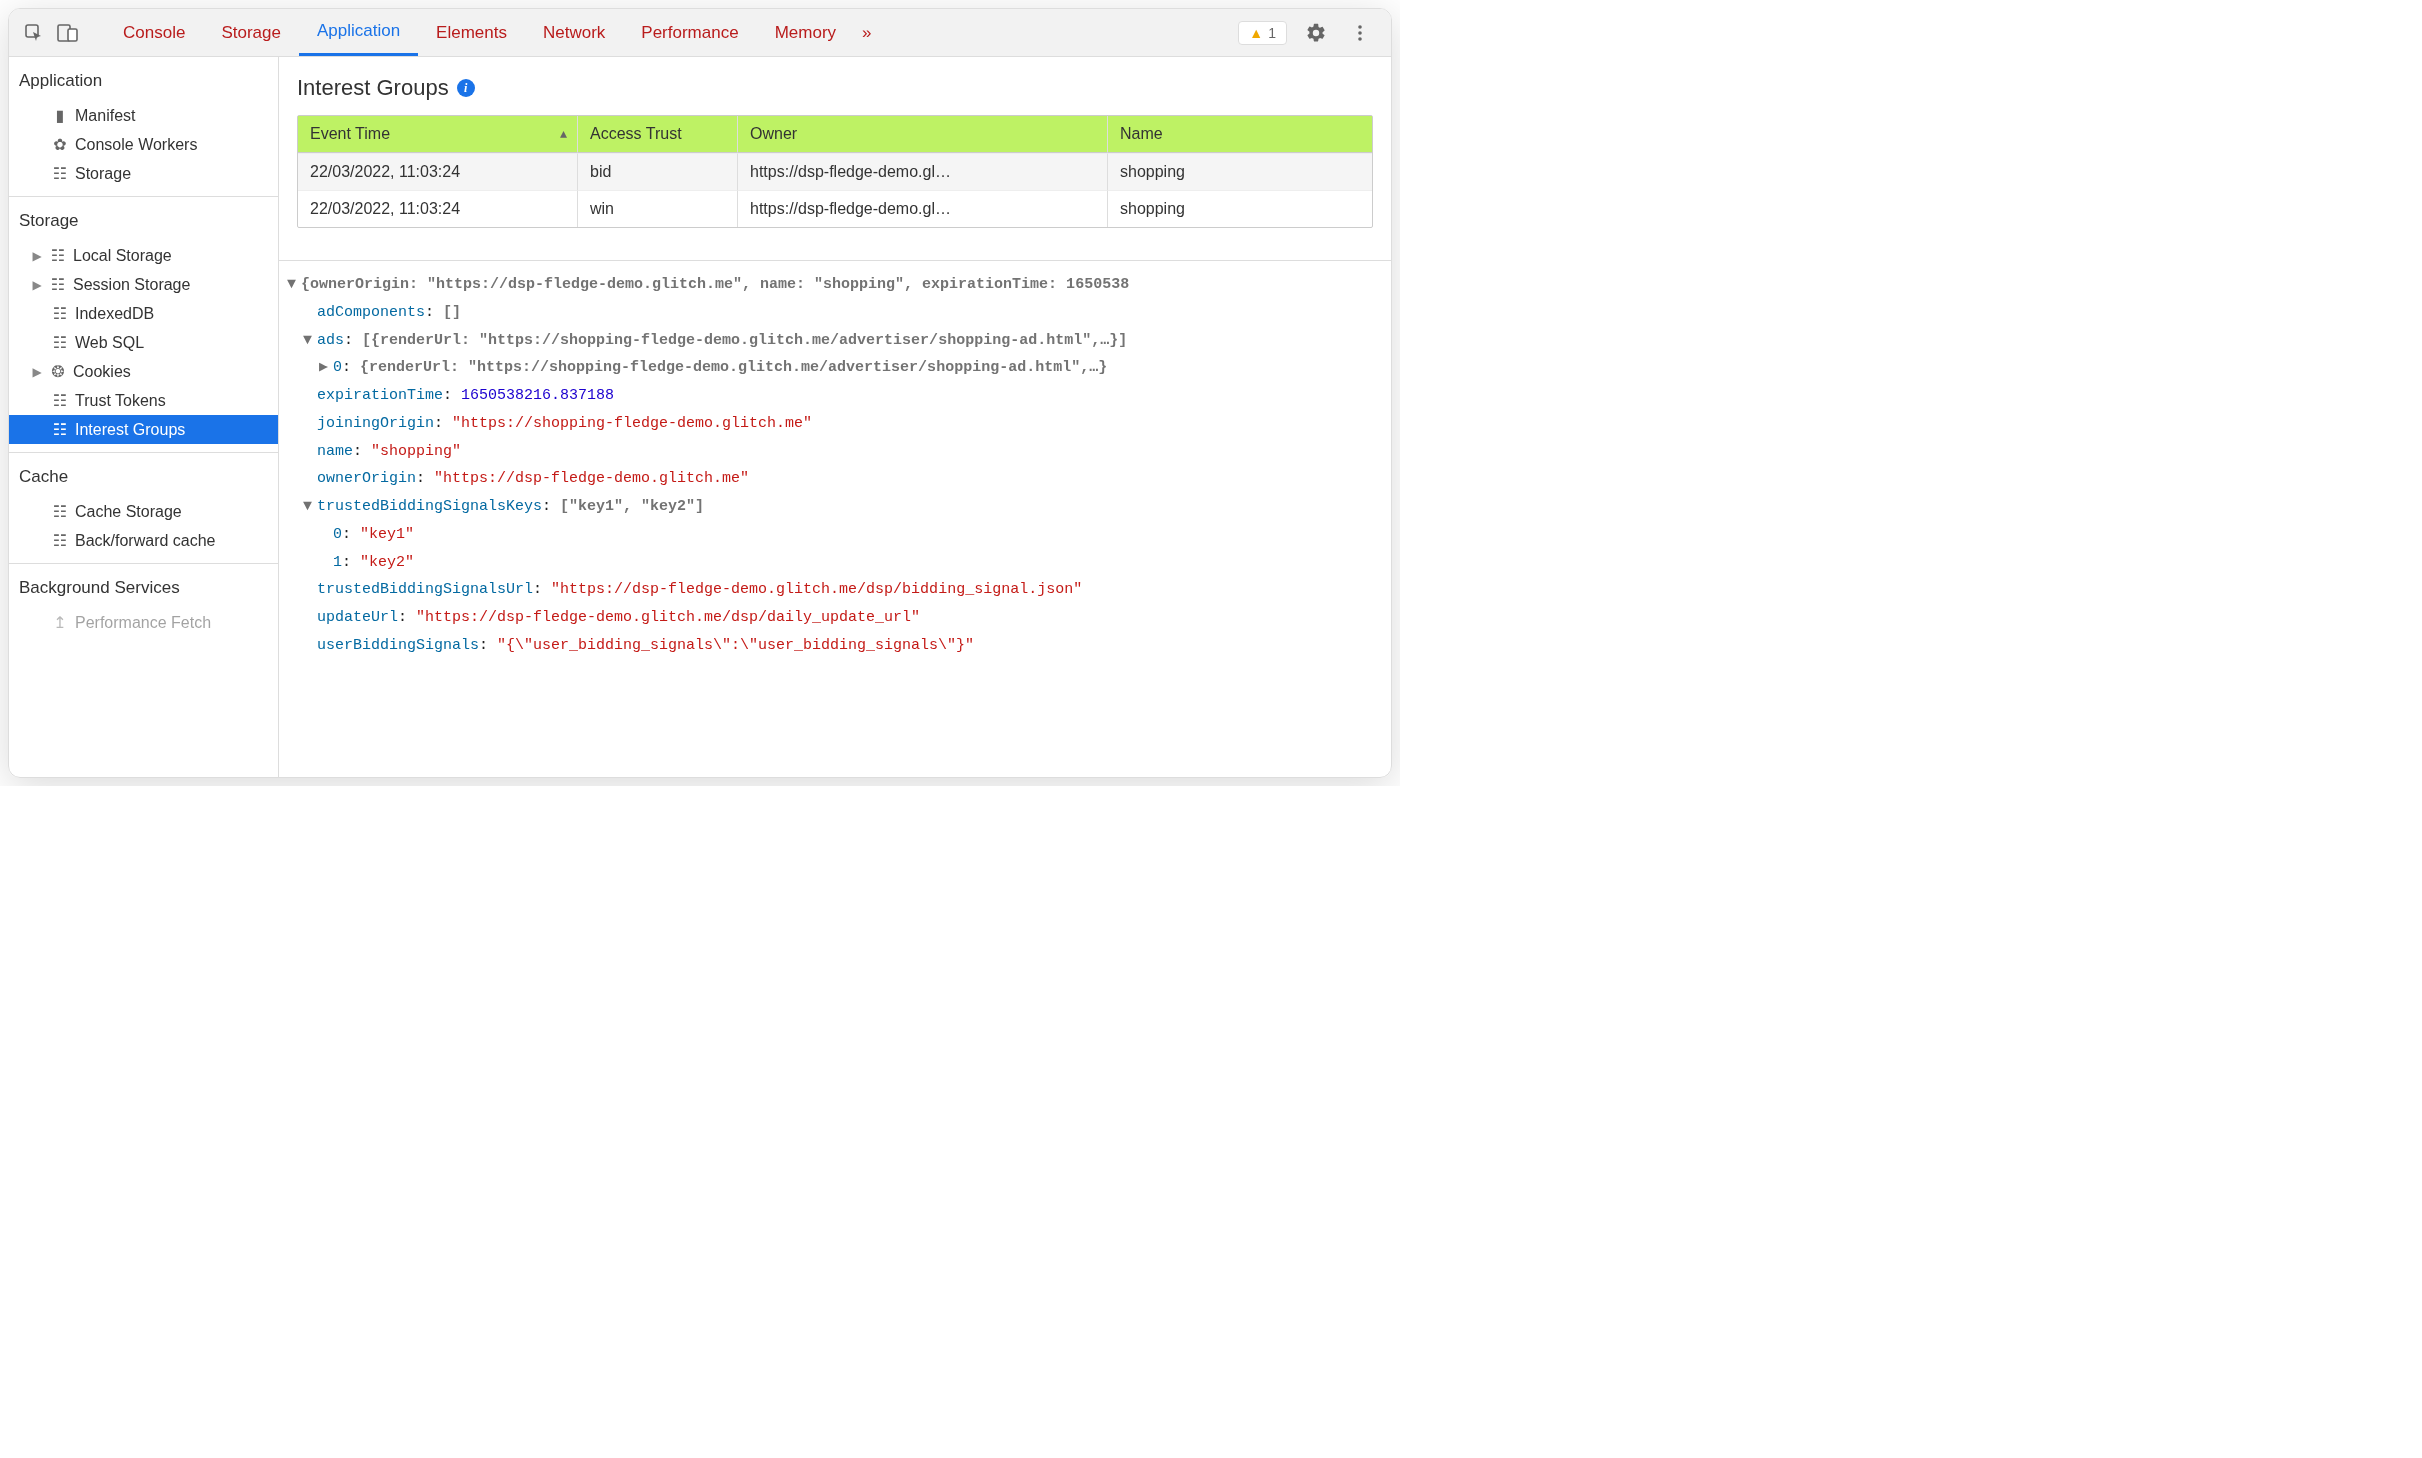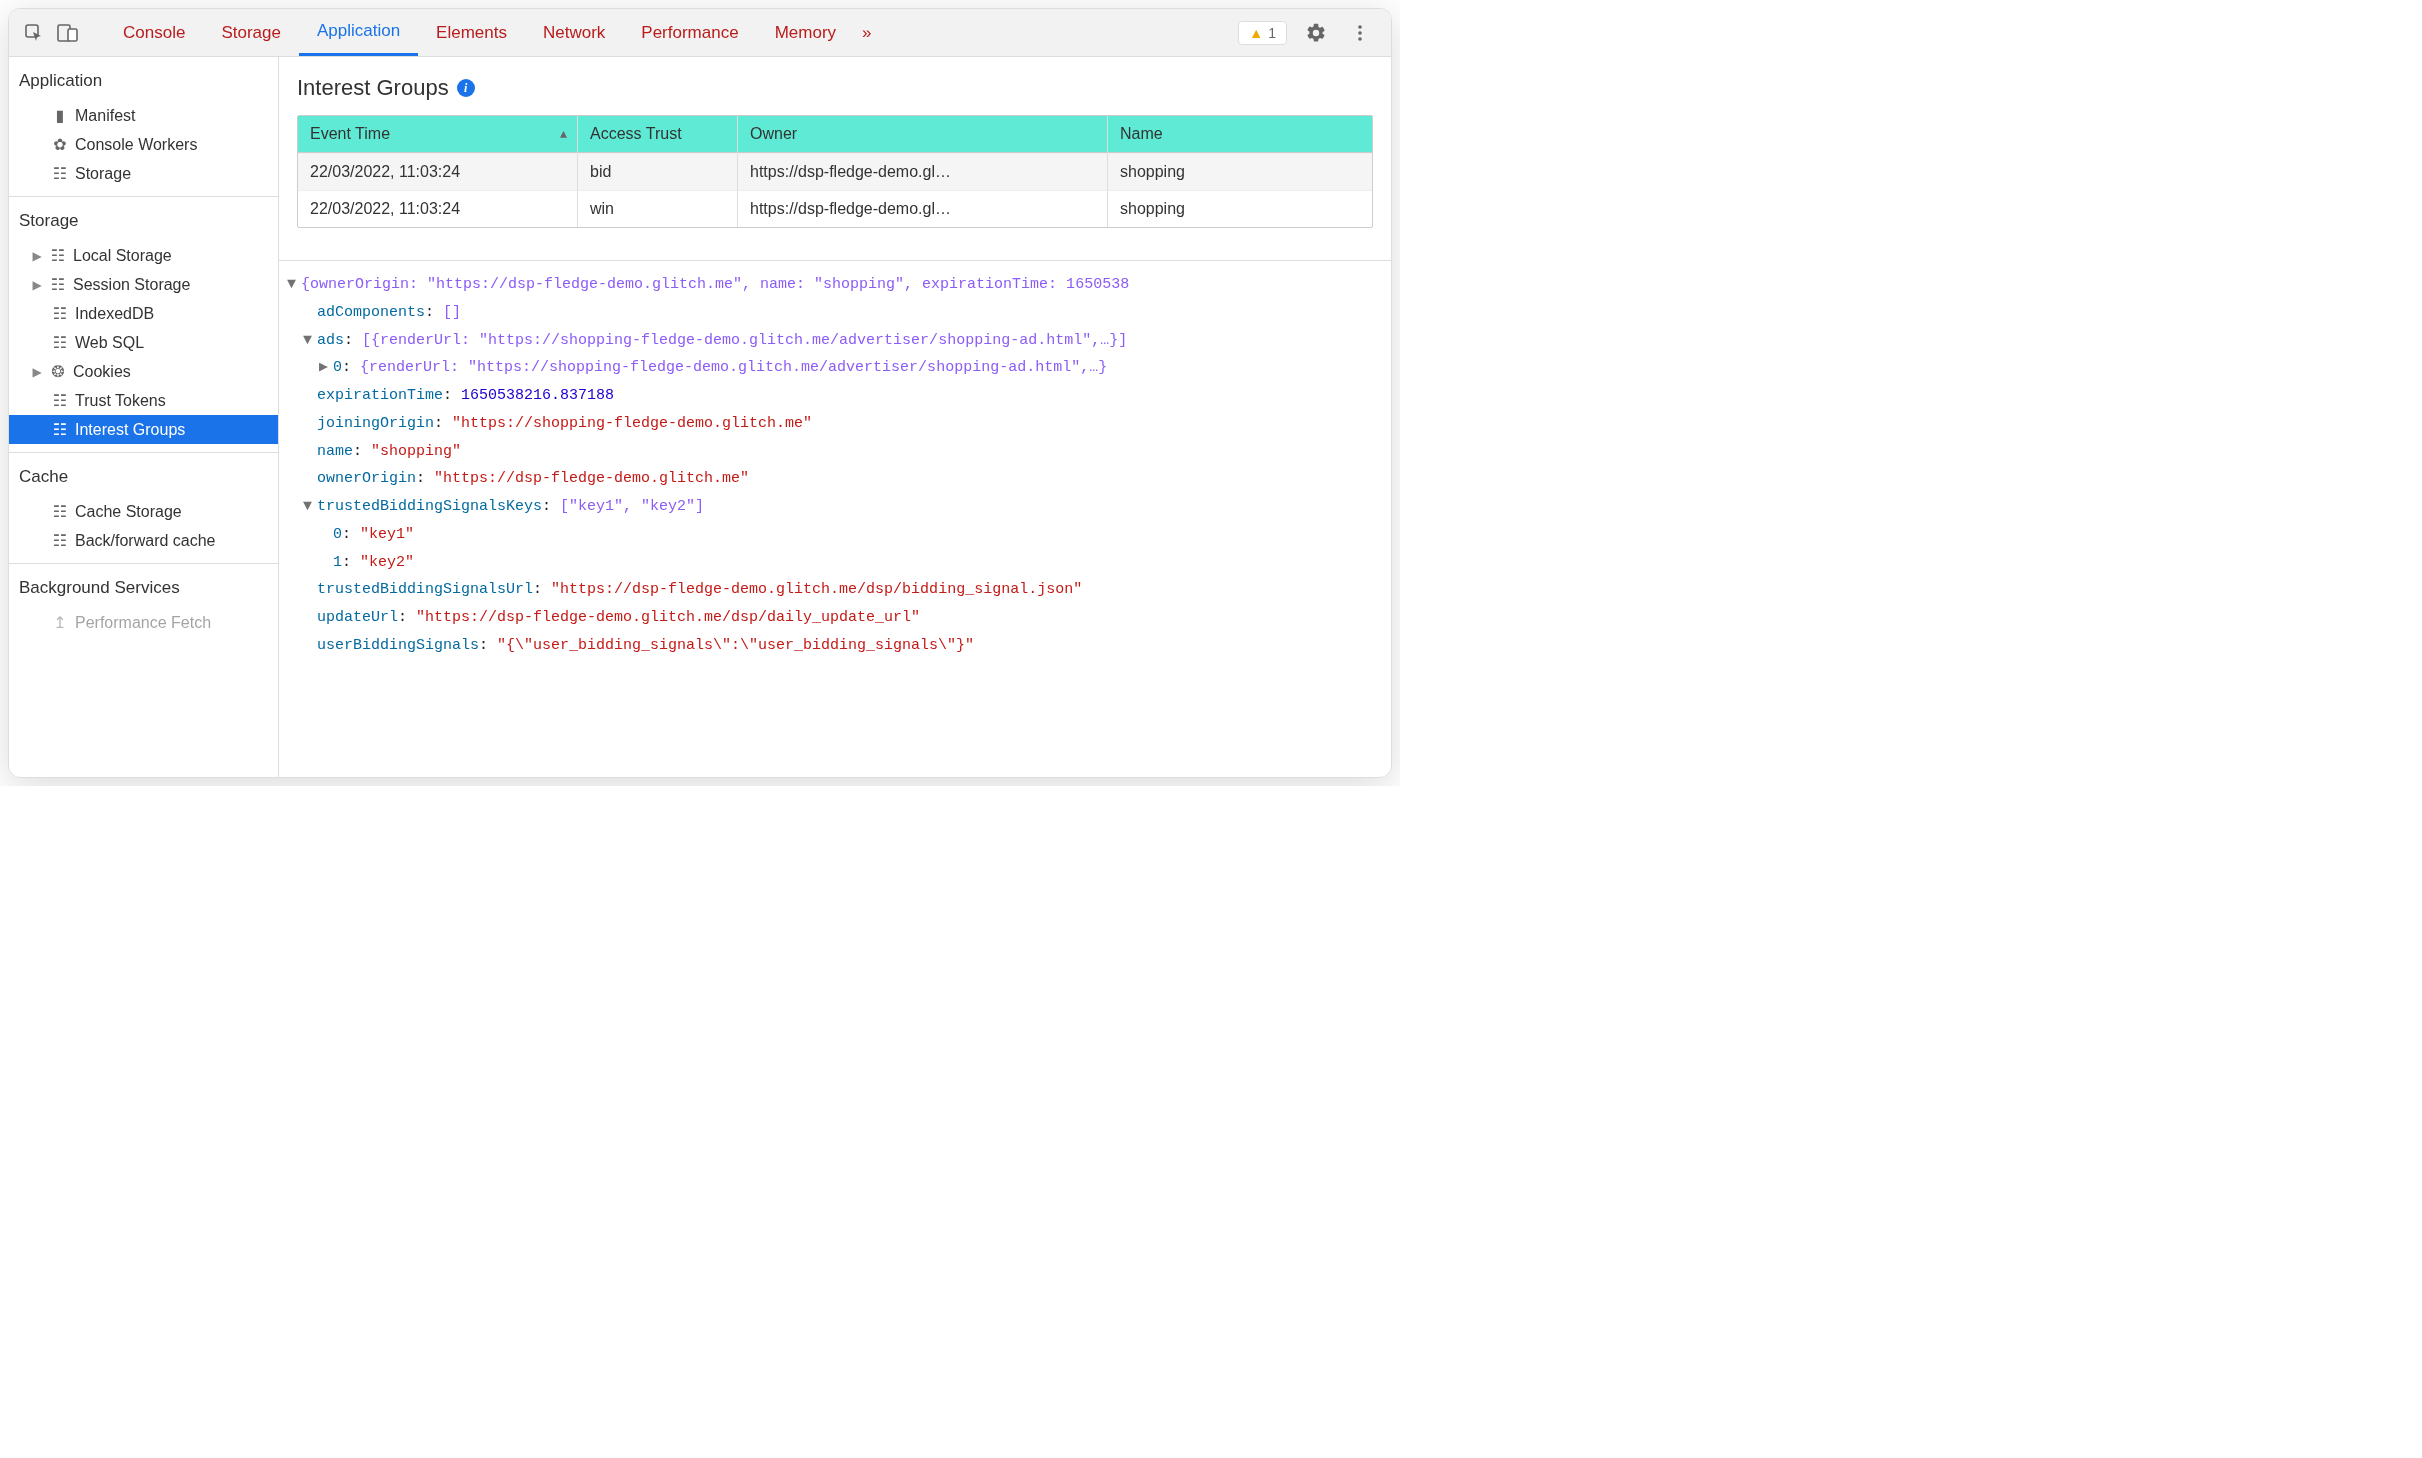--- a/index.html
+++ b/index.html
@@ -84,21 +84,21 @@
 .main { flex:1; overflow:auto; display:flex; flex-direction:column; }
 .panel-header { padding: 18px 18px 14px; font-size: 22px; display:flex; align-items:center; gap:8px;}
 .info-icon { width:18px; height:18px; border-radius:50%; background:#1a73e8; color:#fff; display:inline-flex; align-items:center; justify-content:center; font-size:12px; font-weight:bold; font-family:serif; font-style:italic;}
 .tbl {
   margin: 0 18px;
   border: 1px solid #ccc;
   border-radius: 2px;
   font-size: 16px;
 }
 .tbl-head, .tbl-row { display:grid; grid-template-columns: 280px 160px 370px 1fr; }
-.tbl-head { background:#5eead4; }
+.tbl-head { background:#bef264; }
 .tbl-cell { padding: 9px 12px; border-right:1px solid #ddd; white-space:nowrap; overflow:hidden; text-overflow:ellipsis;}
 .tbl-cell:last-child { border-right:none; }
 .tbl-head .tbl-cell { border-bottom:1px solid #ccc; position:relative;}
 .sort-arrow { position:absolute; right:10px; color:#666; font-size:14px;}
 .tbl-row:nth-child(even) { background:#f5f5f5; }
 .tbl-row .tbl-cell { border-top:1px solid #eee; }
 .detail {
   margin-top: 32px;
   padding: 0 12px 20px 8px;
   font-family: "Menlo","Courier New",monospace;
@@ -106,21 +106,21 @@
   line-height: 1.85;
   white-space: nowrap;
   overflow-x:auto;
   border-top:1px solid #ddd;
   padding-top:10px;
 }
 .obj-key { color:#0369a1; }
 .obj-str { color:#c41a16; }
 .obj-num { color:#1c00cf; }
 .obj-punc { color:#222; }
-.obj-preview { color:#8b5cf6; }
+.obj-preview { color:#737373;font-weight:bold; }
 .exp-tri { color:#727272; display:inline-block; width:14px; cursor:pointer;}
 .indent1 { padding-left: 30px; }
 .indent2 { padding-left: 46px; }
 svg { display:block; }
 </style>
 </head>
 <body>
 
 <div class="window">
 

